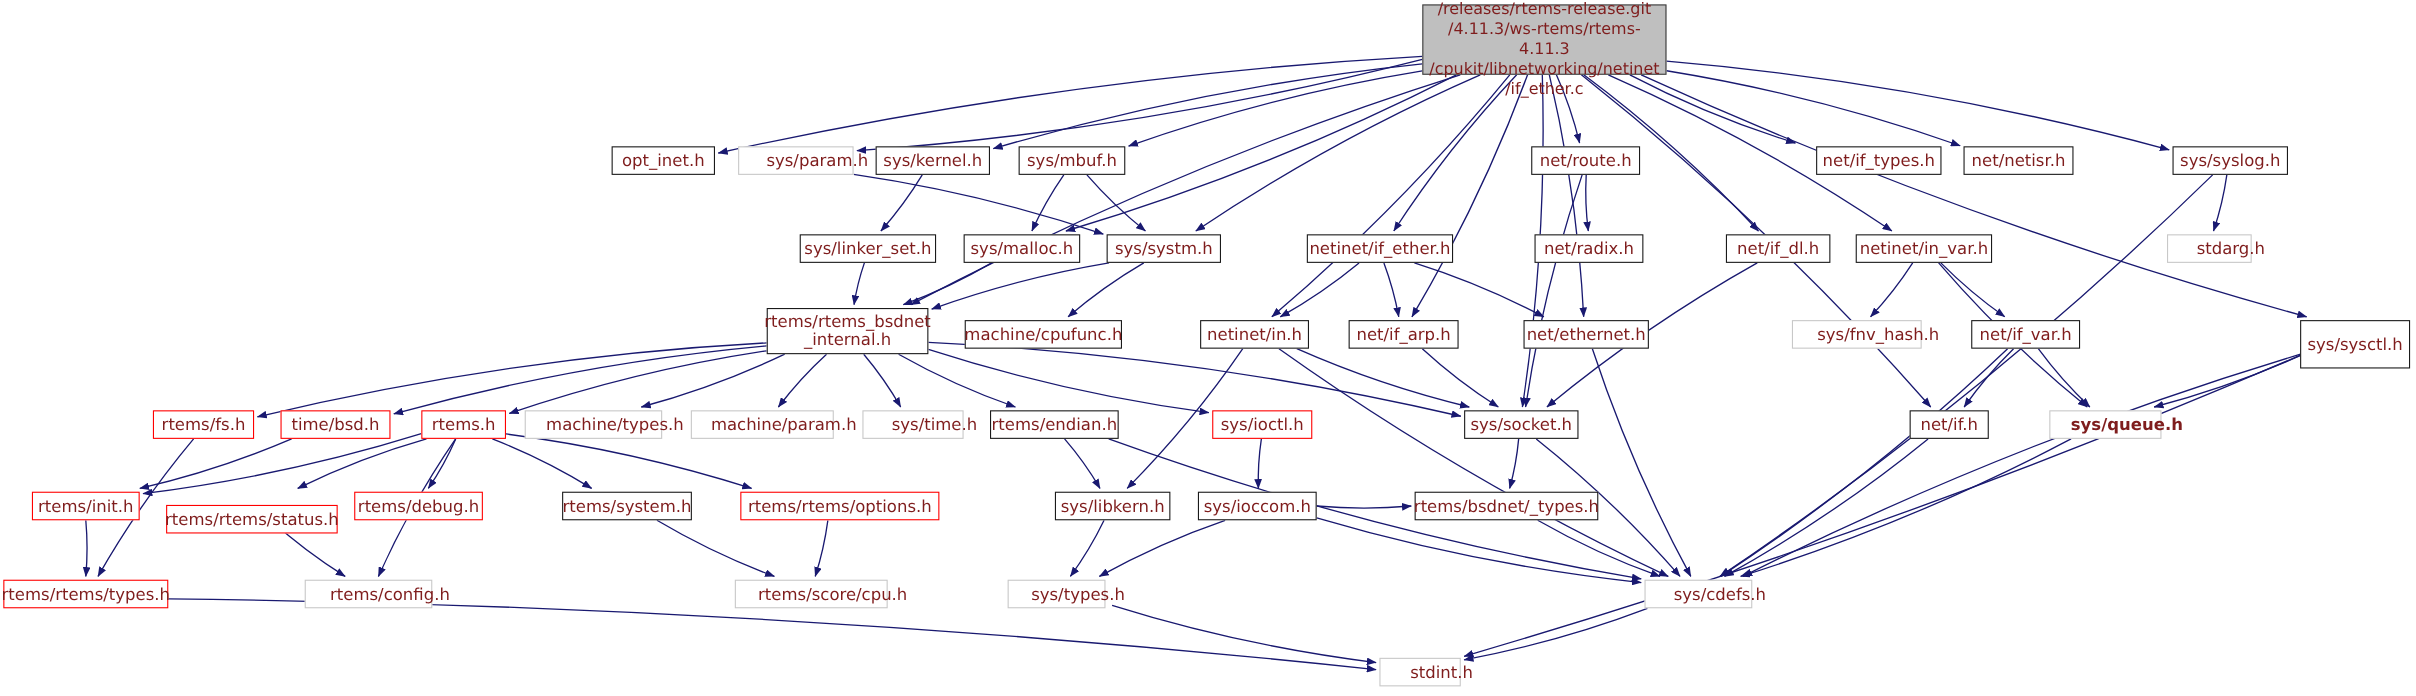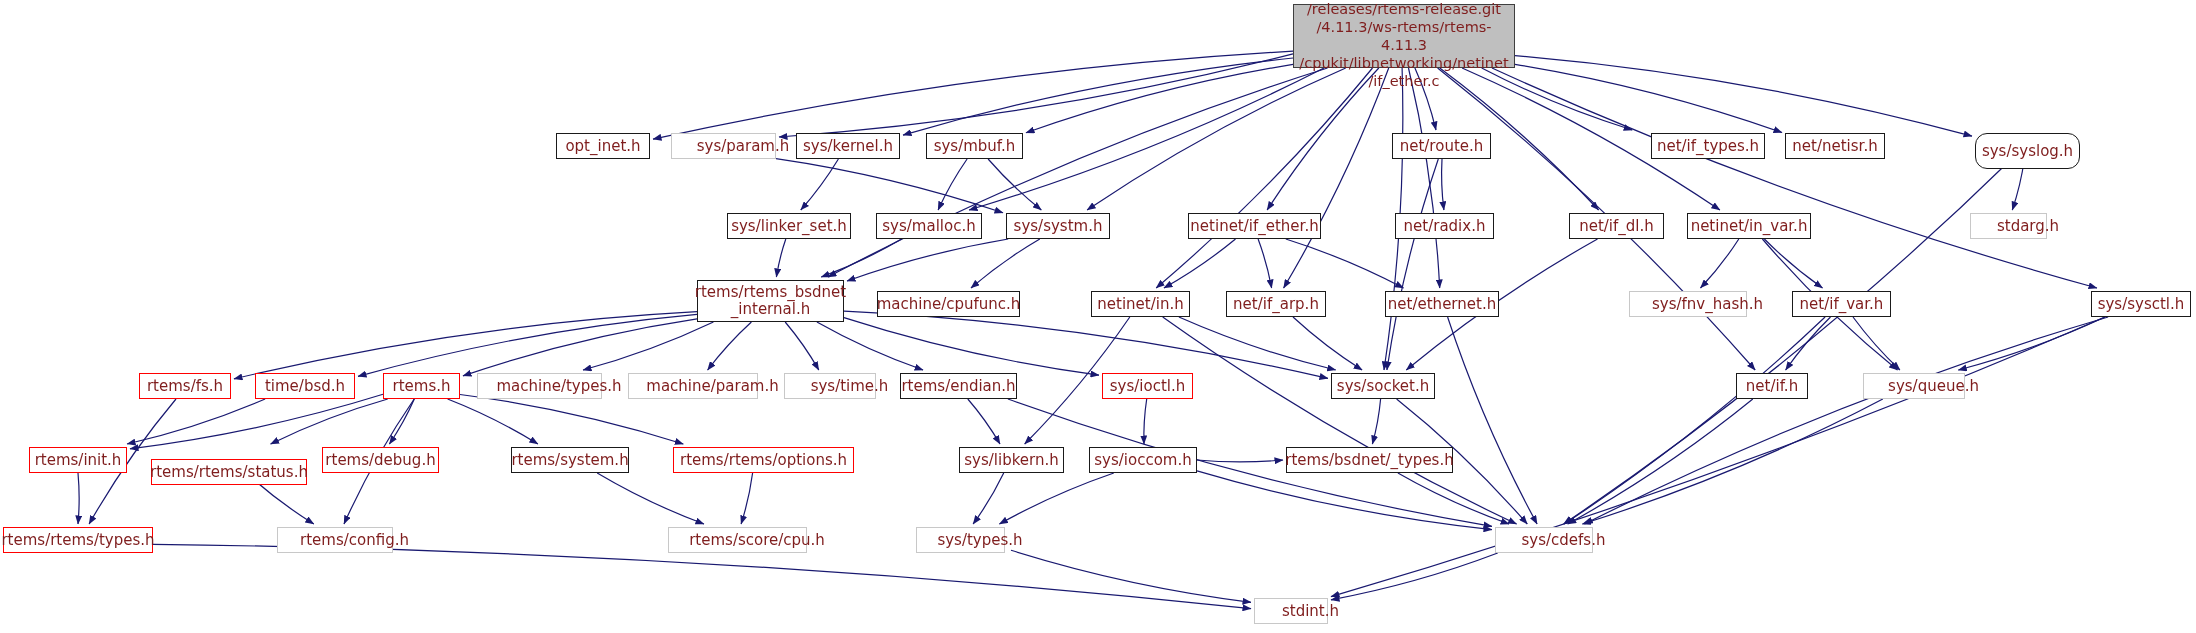--- a/index.html
+++ b/index.html
@@ -120,49 +120,49 @@
 /4.11.3/ws-rtems/rtems-4.11.3
 /cpukit/libnetworking/netinet
 /if_ether.c</div>
       <div class="node n-black" style="left: 556px; top: 133px; width: 94px; height: 26px;">opt_inet.h</div>
       <div class="node n-gray" style="left: 671px; top: 133px; width: 105px; height: 26px;">sys/param.h</div>
       <div class="node n-black" style="left: 796px; top: 133px; width: 104px; height: 26px;">sys/kernel.h</div>
       <div class="node n-black" style="left: 926px; top: 133px; width: 97px; height: 26px;">sys/mbuf.h</div>
       <div class="node n-black" style="left: 1392px; top: 133px; width: 99px; height: 26px;">net/route.h</div>
       <div class="node n-black" style="left: 1651px; top: 133px; width: 114px; height: 26px;">net/if_types.h</div>
       <div class="node n-black" style="left: 1785px; top: 133px; width: 100px; height: 26px;">net/netisr.h</div>
-      <div class="node n-black" style="left: 1975px; top: 133px; width: 105px; height: 36px; border-radius: 12px;">sys/syslog.h</div>
+      <div class="node n-black" style="left: 1975px; top: 133px; width: 105px; height: 26px;">sys/syslog.h</div>
       <div class="node n-black" style="left: 727px; top: 213px; width: 124px; height: 26px;">sys/linker_set.h</div>
       <div class="node n-black" style="left: 876px; top: 213px; width: 106px; height: 26px;">sys/malloc.h</div>
       <div class="node n-black" style="left: 1006px; top: 213px; width: 104px; height: 26px;">sys/systm.h</div>
       <div class="node n-black" style="left: 1188px; top: 213px; width: 133px; height: 26px;">netinet/if_ether.h</div>
       <div class="node n-black" style="left: 1395px; top: 213px; width: 99px; height: 26px;">net/radix.h</div>
       <div class="node n-black" style="left: 1569px; top: 213px; width: 95px; height: 26px;">net/if_dl.h</div>
       <div class="node n-black" style="left: 1687px; top: 213px; width: 124px; height: 26px;">netinet/in_var.h</div>
       <div class="node n-gray" style="left: 1970px; top: 213px; width: 77px; height: 26px;">stdarg.h</div>
       <div class="node n-black" style="left: 697px; top: 280px; width: 147px; height: 42px;">rtems/rtems_bsdnet
 _internal.h</div>
       <div class="node n-black" style="left: 877px; top: 291px; width: 143px; height: 26px;">machine/cpufunc.h</div>
       <div class="node n-black" style="left: 1091px; top: 291px; width: 99px; height: 26px;">netinet/in.h</div>
       <div class="node n-black" style="left: 1226px; top: 291px; width: 100px; height: 26px;">net/if_arp.h</div>
       <div class="node n-black" style="left: 1385px; top: 291px; width: 114px; height: 26px;">net/ethernet.h</div>
       <div class="node n-gray" style="left: 1629px; top: 291px; width: 118px; height: 26px;">sys/fnv_hash.h</div>
       <div class="node n-black" style="left: 1792px; top: 291px; width: 99px; height: 26px;">net/if_var.h</div>
-      <div class="node n-black" style="left: 2091px; top: 291px; width: 100px; height: 26px;">sys/sysctl.h</div>
+      <div class="node n-black" style="left: 2091px; top: 291px; width: 100px; height: 44px;">sys/sysctl.h</div>
       <div class="node n-red" style="left: 139px; top: 373px; width: 92px; height: 26px;">rtems/fs.h</div>
       <div class="node n-red" style="left: 255px; top: 373px; width: 100px; height: 26px;">time/bsd.h</div>
       <div class="node n-red" style="left: 383px; top: 373px; width: 77px; height: 26px;">rtems.h</div>
       <div class="node n-gray" style="left: 477px; top: 373px; width: 125px; height: 26px;">machine/types.h</div>
       <div class="node n-gray" style="left: 628px; top: 373px; width: 130px; height: 26px;">machine/param.h</div>
       <div class="node n-gray" style="left: 784px; top: 373px; width: 92px; height: 26px;">sys/time.h</div>
       <div class="node n-black" style="left: 900px; top: 373px; width: 117px; height: 26px;">rtems/endian.h</div>
       <div class="node n-red" style="left: 1102px; top: 373px; width: 91px; height: 26px;">sys/ioctl.h</div>
       <div class="node n-black" style="left: 1331px; top: 373px; width: 104px; height: 26px;">sys/socket.h</div>
       <div class="node n-black" style="left: 1736px; top: 373px; width: 72px; height: 26px;">net/if.h</div>
-      <div class="node n-gray" style="left: 1863px; top: 373px; width: 102px; height: 26px;">sys/queue.h</div>
+      <div class="node n-gray" style="left: 1863px; top: 373px; width: 102px; height: 26px; font-weight: bold;">sys/queue.h</div>
       <div class="node n-red" style="left: 29px; top: 447px; width: 98px; height: 26px;">rtems/init.h</div>
       <div class="node n-red" style="left: 151px; top: 459px; width: 156px; height: 26px;">rtems/rtems/status.h</div>
       <div class="node n-red" style="left: 322px; top: 447px; width: 117px; height: 26px;">rtems/debug.h</div>
       <div class="node n-black" style="left: 511px; top: 447px; width: 118px; height: 26px;">rtems/system.h</div>
       <div class="node n-red" style="left: 673px; top: 447px; width: 181px; height: 26px;">rtems/rtems/options.h</div>
       <div class="node n-black" style="left: 959px; top: 447px; width: 105px; height: 26px;">sys/libkern.h</div>
       <div class="node n-black" style="left: 1089px; top: 447px; width: 108px; height: 26px;">sys/ioccom.h</div>
       <div class="node n-black" style="left: 1286px; top: 447px; width: 167px; height: 26px;">rtems/bsdnet/_types.h</div>
       <div class="node n-red" style="left: 3px; top: 527px; width: 150px; height: 26px;">rtems/rtems/types.h</div>
       <div class="node n-gray" style="left: 277px; top: 527px; width: 116px; height: 26px;">rtems/config.h</div>

